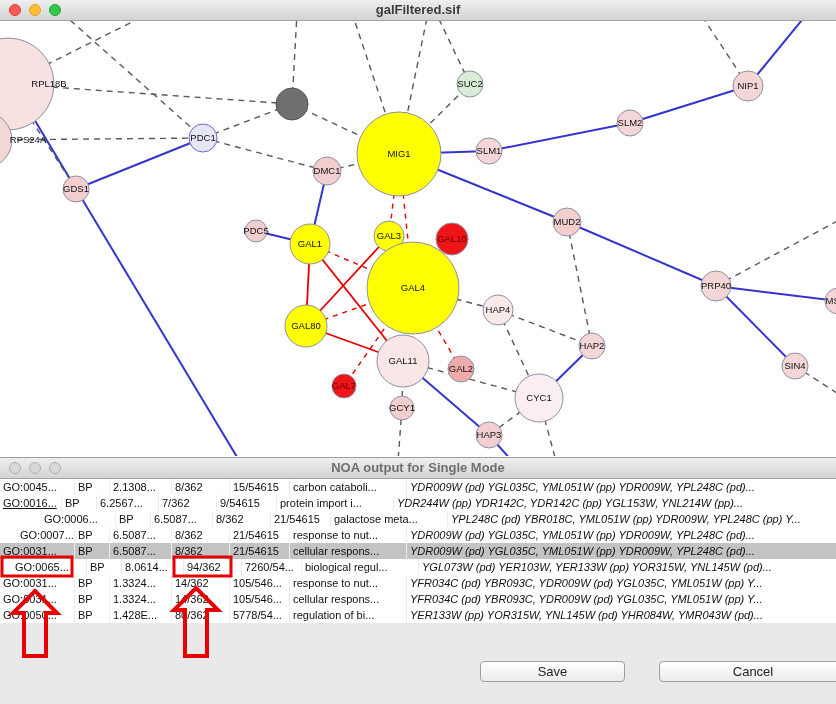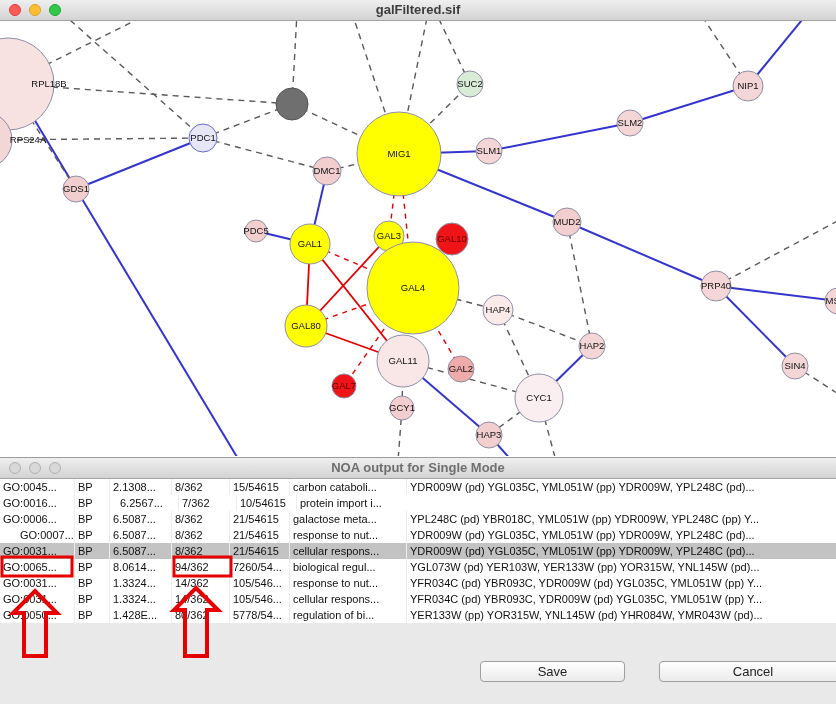--- a/index.html
+++ b/index.html
@@ -30,21 +30,21 @@
   .noa-table { position:absolute; top:21px; left:0; width:836px; background:#fff; font-size:11px; }
   .thead { display:flex; height:17px; background:linear-gradient(#fdfdfd,#e6e6e6);
     border-bottom:1px solid #b5b5b5; }
   .th { line-height:16px; text-align:center; border-right:1px solid #c9c9c9;
     overflow:hidden; white-space:nowrap; color:#222; }
   .th:last-child { border-right:none; }
   .tr { display:flex; height:16px; background:#fff; }
   .tr.selected { background:#c3c3c3; }
   .td { line-height:16px; padding-left:3px; border-right:1px solid #ececec;
     overflow:hidden; white-space:nowrap; color:#111; }
-  .td:last-child { border-right:none; }
+  .td:last-child { border-right:none;font-style:italic; }
 
   .btn { position:absolute; height:21px; background:linear-gradient(#ffffff,#ebebeb);
     border:1px solid #9f9f9f; border-radius:4px; font-size:13px; color:#222;
     font-family:inherit; }
   #save-btn   { left:480px; top:203px; width:145px; }
   #cancel-btn { left:659px; top:203px; width:188px; }
 
   
   .annotations { position:absolute; left:0; top:0; width:836px; height:704px;
     pointer-events:none; }
@@ -194,29 +194,30 @@
           <div class="tr">
             <div class="td" style="width: 75px;">GO:0045...</div>
             <div class="td" style="width: 35px;">BP</div>
             <div class="td" style="width: 62px;">2.1308...</div>
             <div class="td" style="width: 58px;">8/362</div>
             <div class="td" style="width: 60px;">15/54615</div>
             <div class="td" style="width: 117px;">carbon cataboli...</div>
             <div class="td" style="flex: 1 1 0%;">YDR009W (pd) YGL035C, YML051W (pp) YDR009W, YPL248C (pd)...</div>
           </div>
           <div class="tr">
-            <div class="td" style="width: 75px;">GO:0016...</div>
-            <div class="td" style="width: 35px;">BP</div>
-            <div class="td" style="width: 62px; margin-left: 7px;">6.2567...</div>
+            <div class="td" style="width: 62px; text-decoration: underline;">GO:0016...</div>
+            <div class="td" style="width: 35px;">BP</div>
+            <div class="td" style="width: 62px;">6.2567...</div>
             <div class="td" style="width: 58px;">7/362</div>
-            <div class="td" style="width: 60px;">10/54615</div>
+            <div class="td" style="width: 60px;">9/54615</div>
             <div class="td" style="width: 117px;">protein import i...</div>
-          </div>
-          <div class="tr">
-            <div class="td" style="width: 75px;">GO:0006...</div>
+            <div class="td" style="flex: 1 1 0%;">YDR244W (pp) YDR142C, YDR142C (pp) YGL153W, YNL214W (pp)...</div>
+          </div>
+          <div class="tr">
+            <div class="td" style="width: 75px; margin-left: 41px;">GO:0006...</div>
             <div class="td" style="width: 35px;">BP</div>
             <div class="td" style="width: 62px;">6.5087...</div>
             <div class="td" style="width: 58px;">8/362</div>
             <div class="td" style="width: 60px;">21/54615</div>
             <div class="td" style="width: 117px;">galactose meta...</div>
             <div class="td" style="flex: 1 1 0%;">YPL248C (pd) YBR018C, YML051W (pp) YDR009W, YPL248C (pp) Y...</div>
           </div>
           <div class="tr">
             <div class="td" style="width: 75px; padding-left: 20px;">GO:0007...</div>
             <div class="td" style="width: 35px;">BP</div>
@@ -229,21 +230,21 @@
           <div class="tr selected">
             <div class="td" style="width: 75px;">GO:0031...</div>
             <div class="td" style="width: 35px;">BP</div>
             <div class="td" style="width: 62px;">6.5087...</div>
             <div class="td" style="width: 58px;">8/362</div>
             <div class="td" style="width: 60px;">21/54615</div>
             <div class="td" style="width: 117px;">cellular respons...</div>
             <div class="td" style="flex: 1 1 0%;">YDR009W (pd) YGL035C, YML051W (pp) YDR009W, YPL248C (pd)...</div>
           </div>
           <div class="tr">
-            <div class="td" style="width: 75px;">GO:0065...</div>
+            <div class="td" style="width: 75px; margin-left: 12px;">GO:0065...</div>
             <div class="td" style="width: 35px;">BP</div>
             <div class="td" style="width: 62px;">8.0614...</div>
             <div class="td" style="width: 58px;">94/362</div>
             <div class="td" style="width: 60px;">7260/54...</div>
             <div class="td" style="width: 117px;">biological regul...</div>
             <div class="td" style="flex: 1 1 0%;">YGL073W (pd) YER103W, YER133W (pp) YOR315W, YNL145W (pd)...</div>
           </div>
           <div class="tr">
             <div class="td" style="width: 75px;">GO:0031...</div>
             <div class="td" style="width: 35px;">BP</div>

